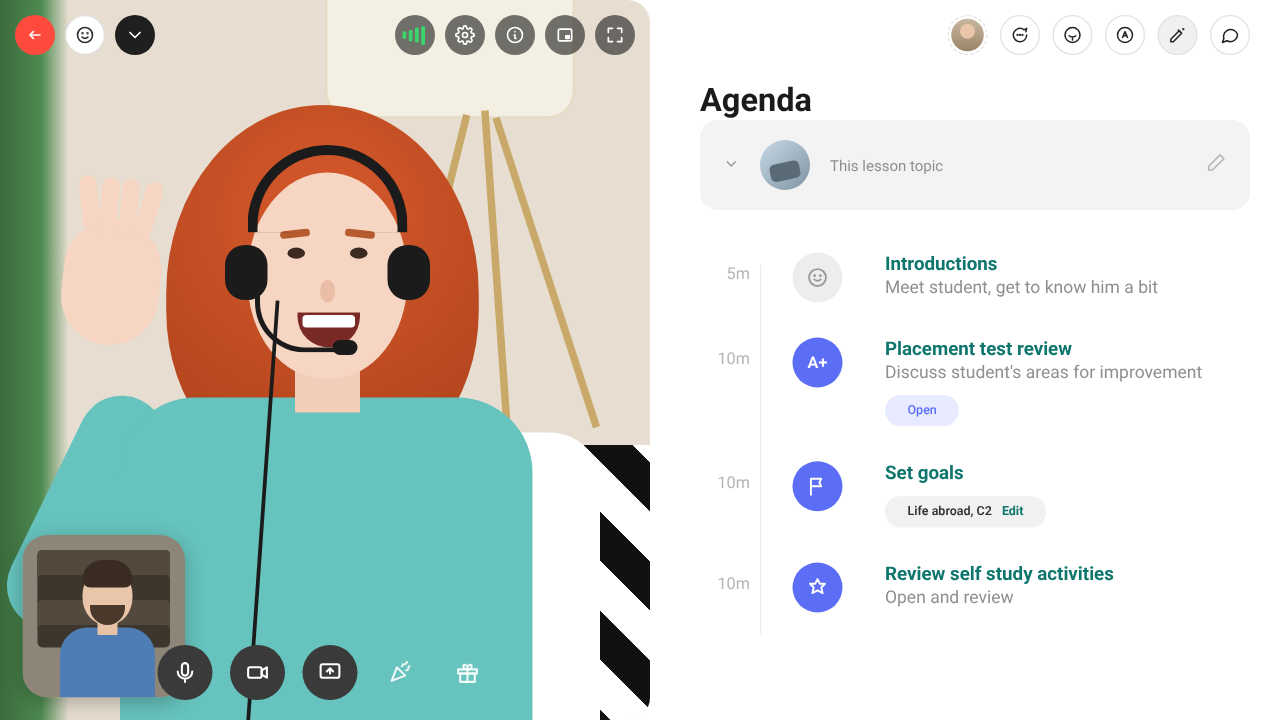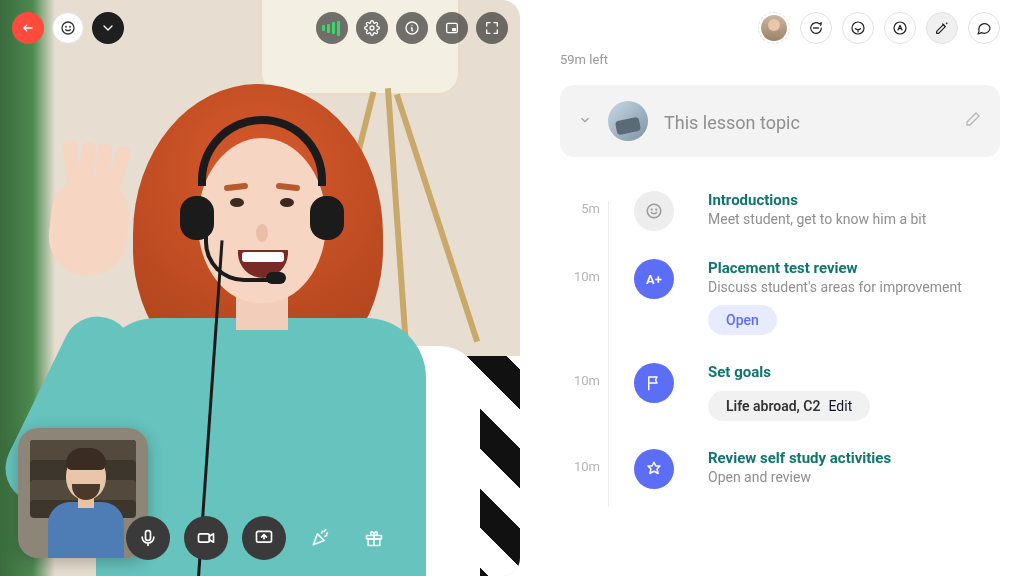--- a/index.html
+++ b/index.html
@@ -80,40 +80,40 @@
   .ti.hl{background:#f0f0f0;}
   h1{font-size:26px;font-weight:700;color:#1b1b1b;margin-top:16px;}
   .subtitle{font-size:13px;color:#9a9a9a;margin:2px 0 18px;}
   .topic-card{display:flex;align-items:center;background:#f3f3f3;border-radius:14px;padding:16px 18px;gap:16px;}
   .chev{color:#9a9a9a;}
   .chev svg{width:14px;height:14px;stroke:currentColor;fill:none;stroke-width:2;}
   .topic-thumb{width:40px;height:40px;border-radius:50%;background:linear-gradient(135deg,#c7d9e6,#7f93a2);flex-shrink:0;position:relative;overflow:hidden;}
   .topic-thumb::after{content:"";position:absolute;left:8px;top:18px;width:24px;height:14px;background:#5a6b77;border-radius:4px;transform:rotate(-12deg);}
   .tcol{flex:1;}
   .t-title{font-size:15px;font-weight:600;color:#222;}
-  .t-sub{font-size:18px;color:#8f8f8f;margin-top:2px;}
+  .t-sub{font-size:12px;color:#8f8f8f;margin-top:2px;}
   .pencil{color:#b8b8b8;}
   .pencil svg{width:18px;height:18px;stroke:currentColor;fill:none;stroke-width:1.8;}
   .timeline{margin-top:24px;position:relative;}
   .vline{position:absolute;left:48px;top:20px;bottom:0;width:1px;background:#ececec;}
   .item{display:flex;gap:34px;padding:10px 0 18px;position:relative;}
   .dur{width:40px;text-align:right;font-size:13px;color:#b5b5b5;padding-top:10px;flex-shrink:0;}
   .dot{width:40px;height:40px;border-radius:50%;flex-shrink:0;display:flex;align-items:center;justify-content:center;position:relative;z-index:1;}
   .dot svg{width:18px;height:18px;stroke:#fff;fill:none;stroke-width:2;stroke-linecap:round;stroke-linejoin:round;}
   .dot.gray{background:#ededed;}
   .dot.gray svg{stroke:#9a9a9a;}
   .dot.blue{background:#5b6ef5;}
   .dot .txt{color:#fff;font-size:13px;font-weight:600;}
   .icol{flex:1;}
   .i-title{font-size:15px;font-weight:700;color:#0f766e;}
   .i-sub{font-size:14px;color:#8f8f8f;margin-top:2px;}
-  .chip{display:inline-flex;align-items:center;margin-top:10px;padding:7px 18px;border-radius:18px;font-size:14px;}
+  .chip{display:inline-flex;align-items:center;margin-top:10px;padding:7px 18px;border-radius:18px;font-size:10px;}
   .chip.open{background:#e8ebff;color:#5b6ef5;font-weight:500;}
   .chip.tag{background:#f1f1f1;color:#333;font-weight:600;gap:8px;}
-  .chip.tag .edit{color:#0f172a;font-weight:400;}
+  .chip.tag .edit{color:#0f766e;font-weight:700;}
 </style>
 </head>
 <body>
 
 <div class="app">
 
   <div class="video-panel">
     <div class="video-bg">
       <div class="wall"></div>
       <div class="lamp-shade"></div>
@@ -287,21 +287,21 @@
             <circle cx="19" cy="5" r=".5" fill="currentColor"></circle>
           </svg>
         </div>
       <div class="ti">
           <svg viewBox="0 0 24 24">
             <path d="M21 11.5a8.5 8.5 0 0 1-8.5 8.5c-1.6 0-3-.4-4.3-1.1L3 21l1.6-4.7A8.5 8.5 0 1 1 21 11.5z"></path>
           </svg>
         </div>
     </div>
 
-    <div class="subtitle">59m left</div>
+    <h1>Agenda</h1>
 
     <div class="topic-card">
       <div class="chev"><svg viewBox="0 0 24 24">
             <path d="M6 9l6 6 6-6"></path>
           </svg></div>
       <div class="topic-thumb"></div>
       <div class="tcol">
         <div class="t-sub">This lesson topic</div>
       </div>
       <div class="pencil"><svg viewBox="0 0 24 24">

